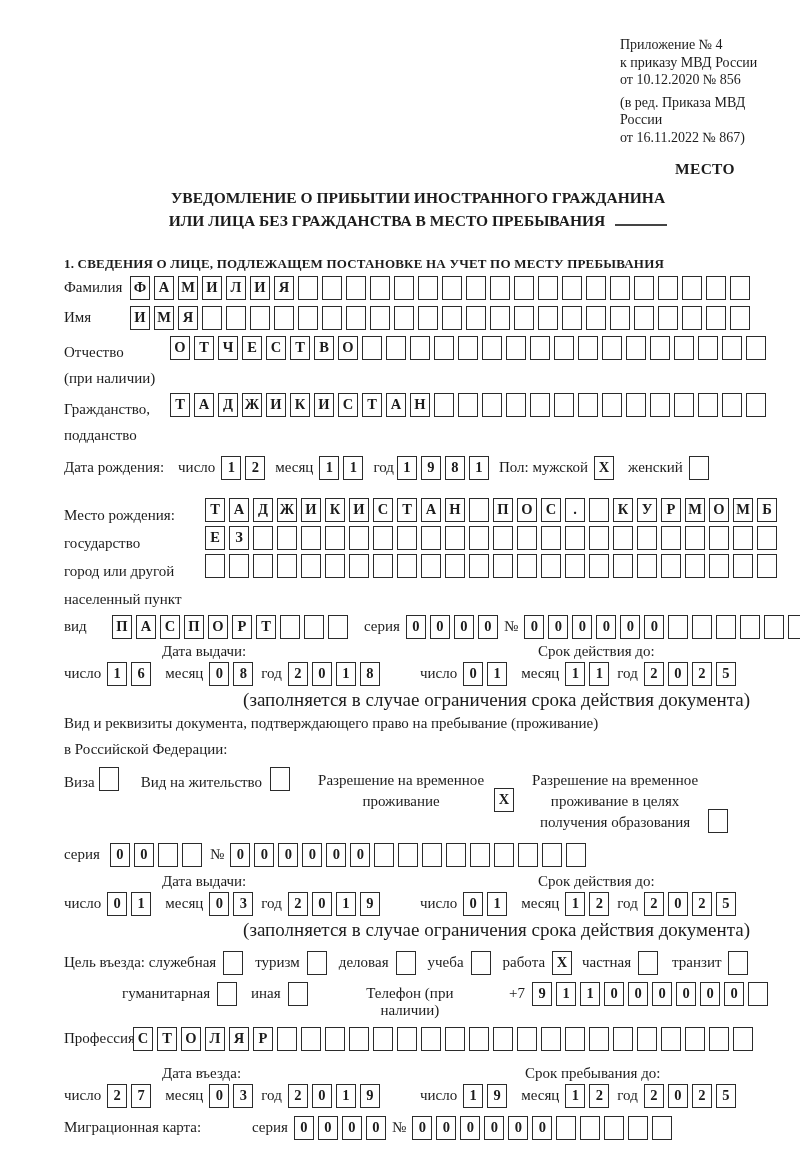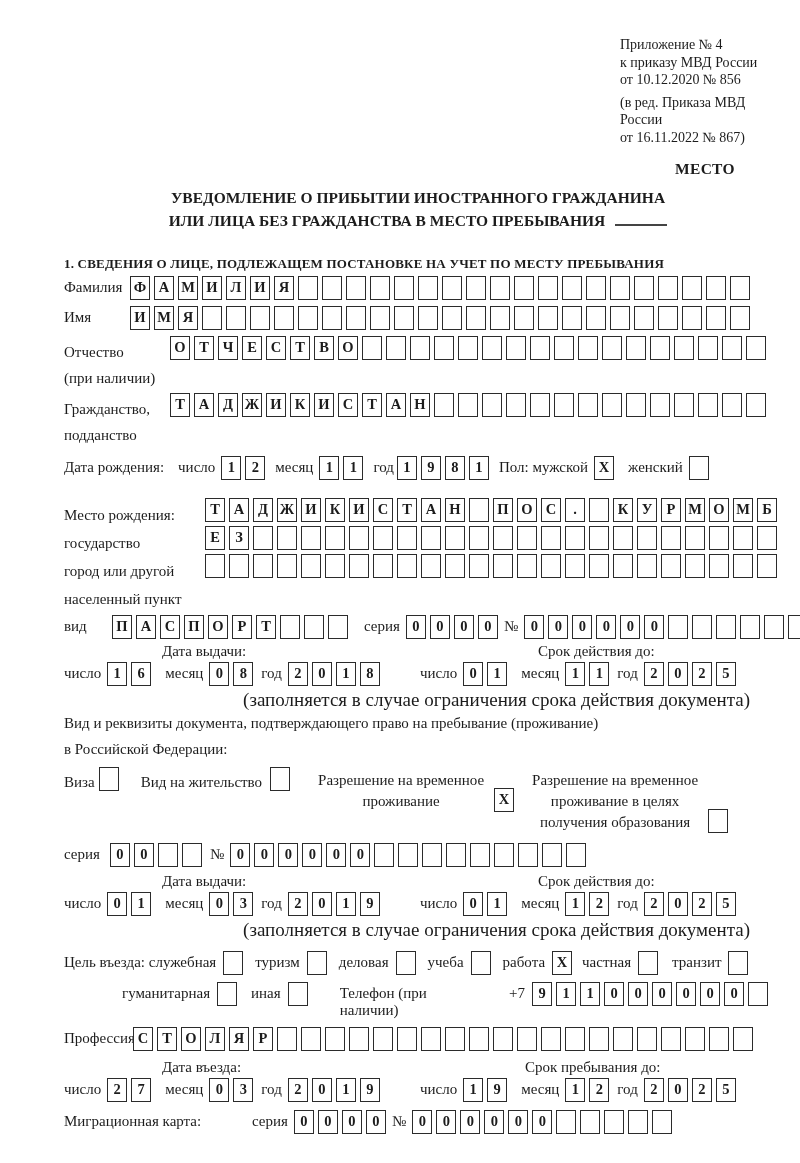--- a/index.html
+++ b/index.html
@@ -41,21 +41,21 @@
   .dgroup{display:flex;align-items:flex-start;}
   .dgroup .t{padding:3px 6px 0 0;}
   .dgroup .t2{padding:3px 6px 0 10px;}
   .note{font-size:19px;text-align:right;padding-right:22px;margin-top:3px;}
   .plain{line-height:24px;}
   .opt{display:flex;align-items:flex-end;}
   .opt .olbl{padding:3px 8px 0 0;}
   .opt .center{text-align:center;line-height:21px;padding-top:3px;}
   .gap{flex:0 0 auto;}
   .purpose{display:flex;align-items:flex-start;margin-top:10px;}
-  .purpose .t{padding:3px 7px 0 0;}
+  .purpose .t{padding:3px 7px 0 0;text-align:center;}
 </style>
 </head>
 <body>
 
 <div class="page">
 
   <div class="appendix">
     <div class="mlines" style="line-height:17.5px">Приложение № 4
 к приказу МВД России
 от 10.12.2020 № 856</div>
@@ -593,21 +593,21 @@
         <span class="box"></span>
         <span class="box"></span>
         <span class="box"></span>
         <span class="box"></span>
         <span class="box"></span>
         <span class="box"></span>
         <span class="box"></span>
       </span>
   </div>
 
-  <div class="dates" style="margin-top:8px">
+  <div class="dates" style="margin-top:14px">
     <div class="col-l">
       <div class="dhead">Дата въезда:</div>
       <div class="dgroup">
         <span class="t">число</span>
         <span class="boxes">
             <span class="box">2</span>
             <span class="box">7</span>
           </span>
         <span class="t2">месяц</span>
         <span class="boxes">

